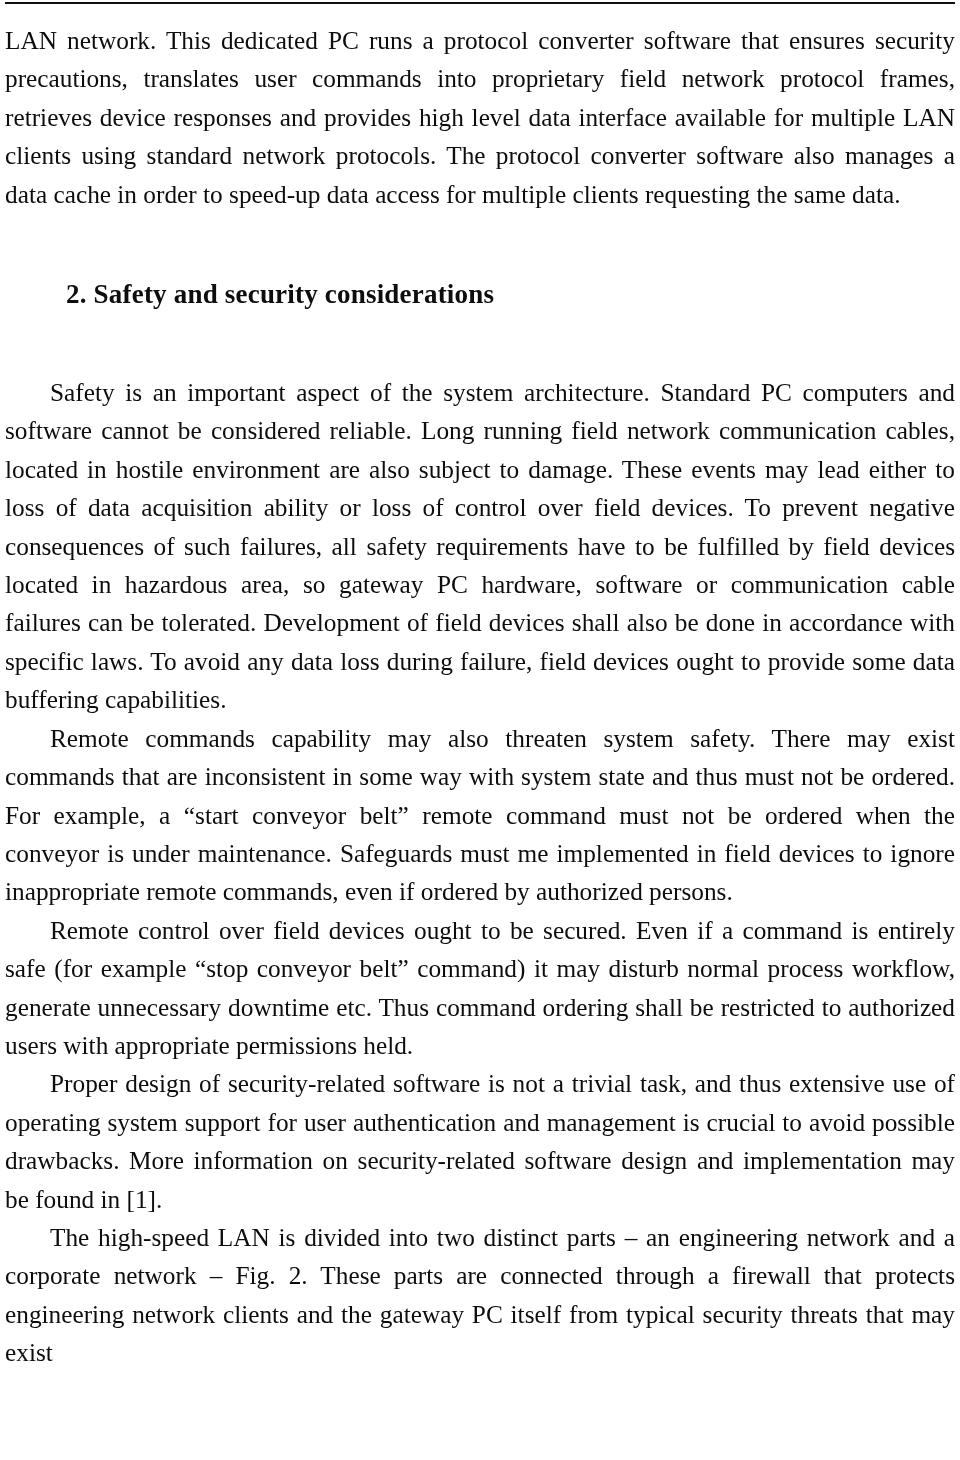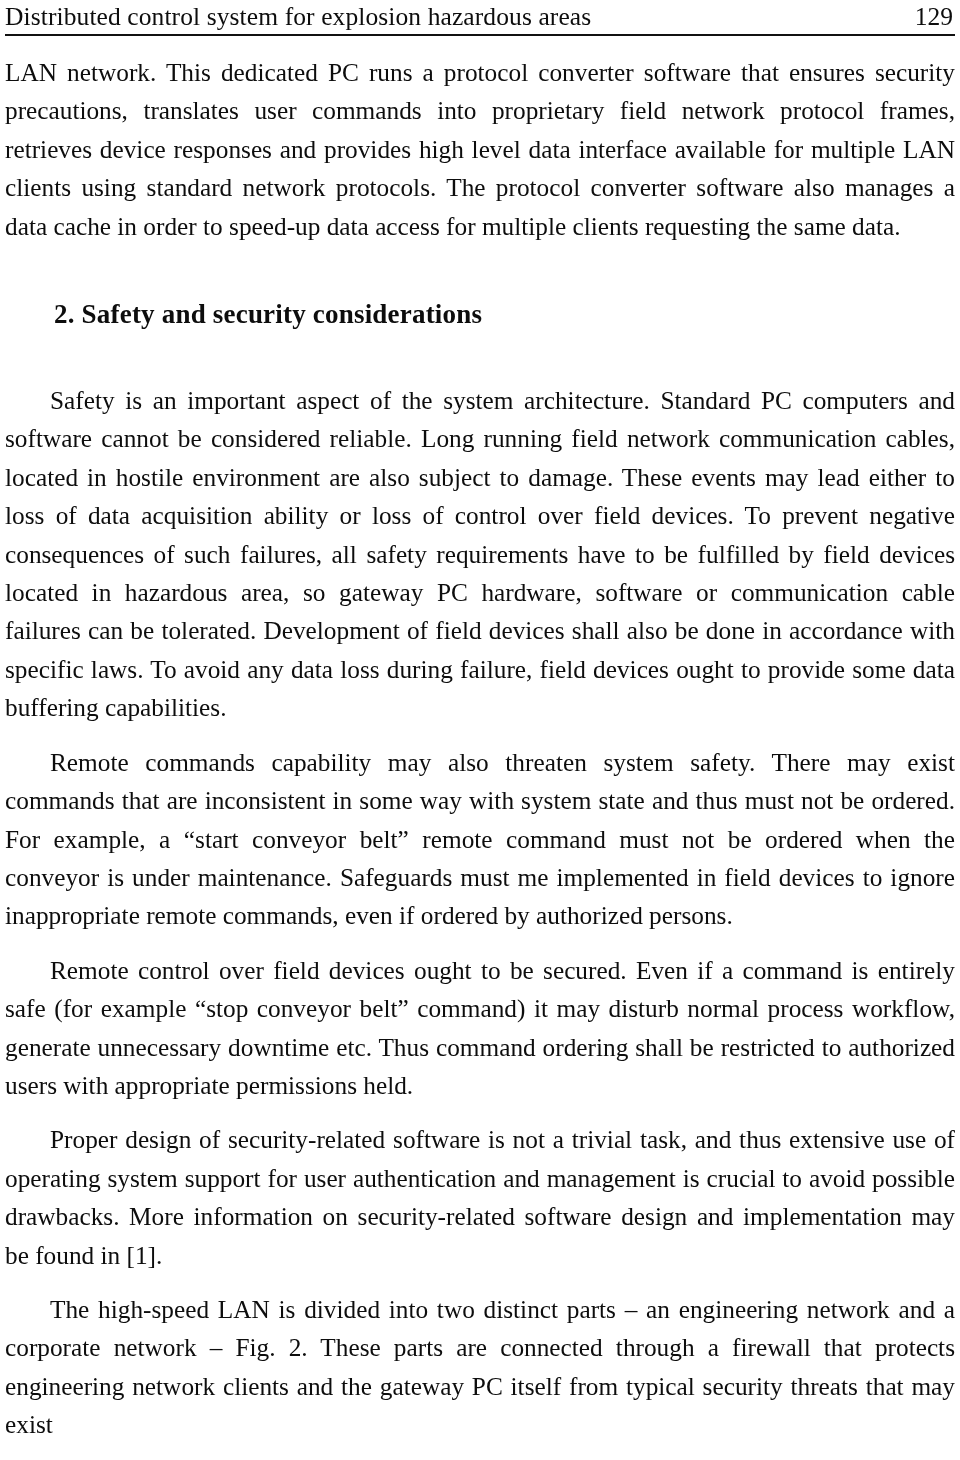--- a/index.html
+++ b/index.html
@@ -58,50 +58,46 @@
     text-align: justify;
     text-justify: inter-word;
     hyphens: none;
     text-indent: 0;
     word-spacing: 0px;
   }
   p.para.indent {
     text-indent: 45px;
   }
   p.para + p.para {
-    margin-top: 16px;
+    margin-top: 0;
   }
 
   
   h2.section-heading {
-    margin: 4px;
+    margin: 16px;
     padding-left: 45px;
     font-size: 27px;
     line-height: 34px;
     font-weight: bold;
     text-align: left;
     letter-spacing: 0.2px;
   }
   .gap-before-heading { height: 48px; }
   .gap-after-heading  { height: 46px; }
 
   
   .clip-bottom {
     overflow: hidden;
   }
 </style>
 </head>
 <body>
 
 <div class="page">
 
-  <div class="page-header">
-    <span class="header-title">Distributed control system for explosion hazardous areas</span>
-    <span class="header-pageno">129</span>
-  </div>
   <div class="header-rule"></div>
 
   <div class="body-area">
 
     <p class="para">LAN network. This dedicated PC runs a protocol converter software that ensures security precautions, translates user commands into proprietary field network protocol frames, retrieves device responses and provides high level data interface available for multiple LAN clients using standard network protocols. The protocol converter software also manages a data cache in order to speed-up data access for multiple clients requesting the same data.</p>
 
     <div class="gap-before-heading"></div>
 
     <h2 class="section-heading">2. Safety and security considerations</h2>
 

